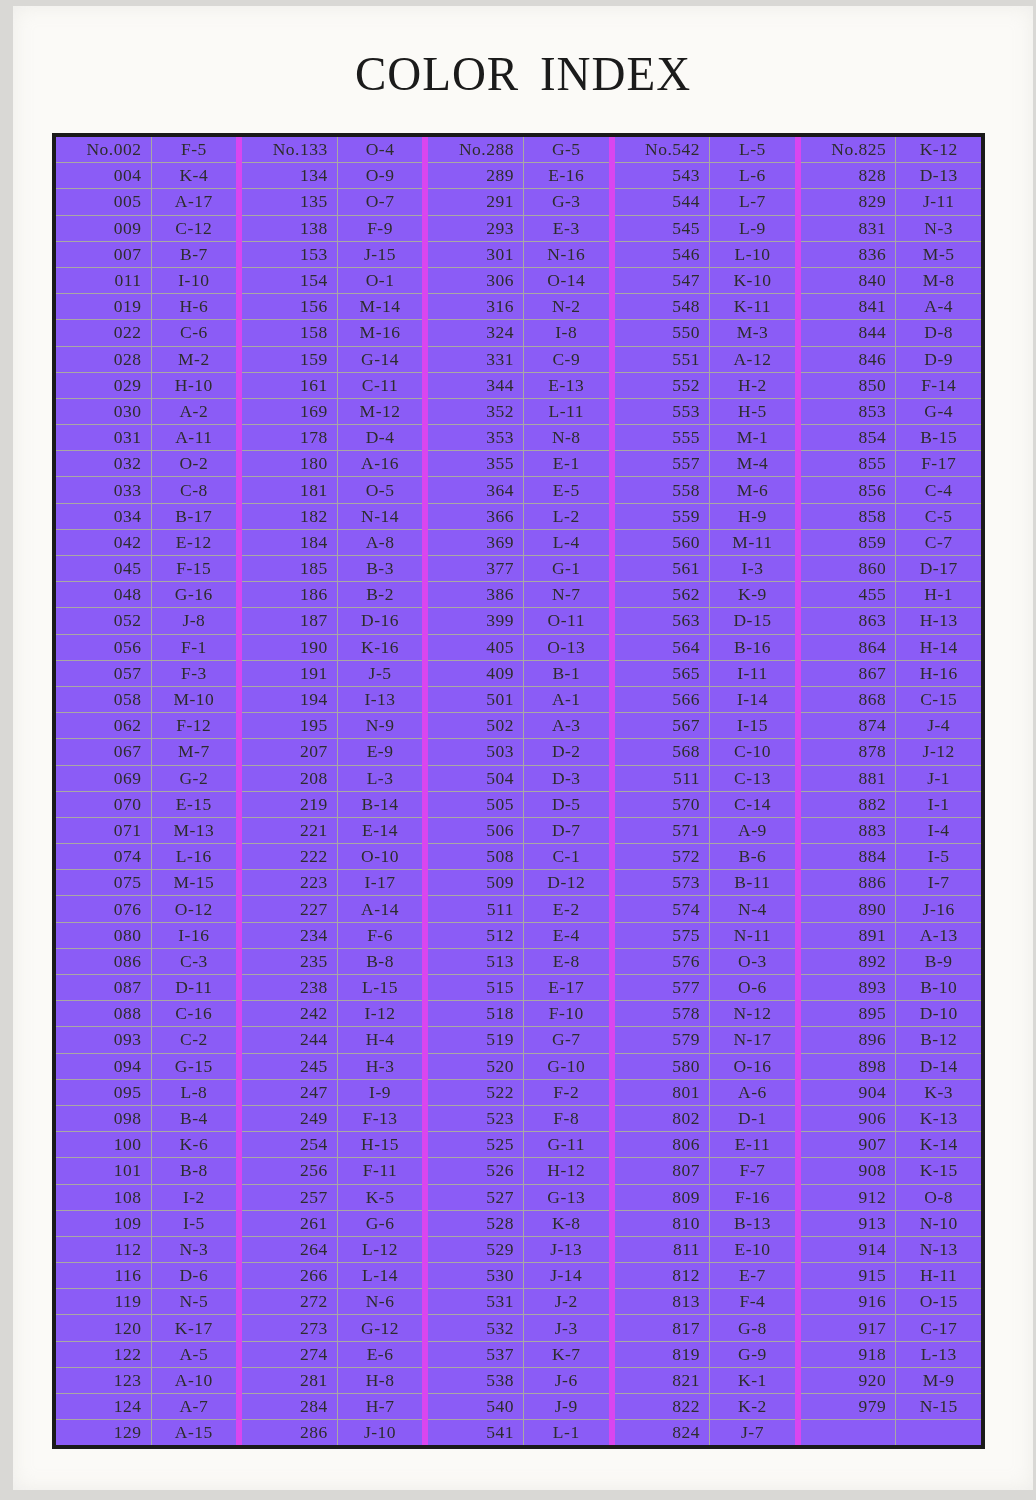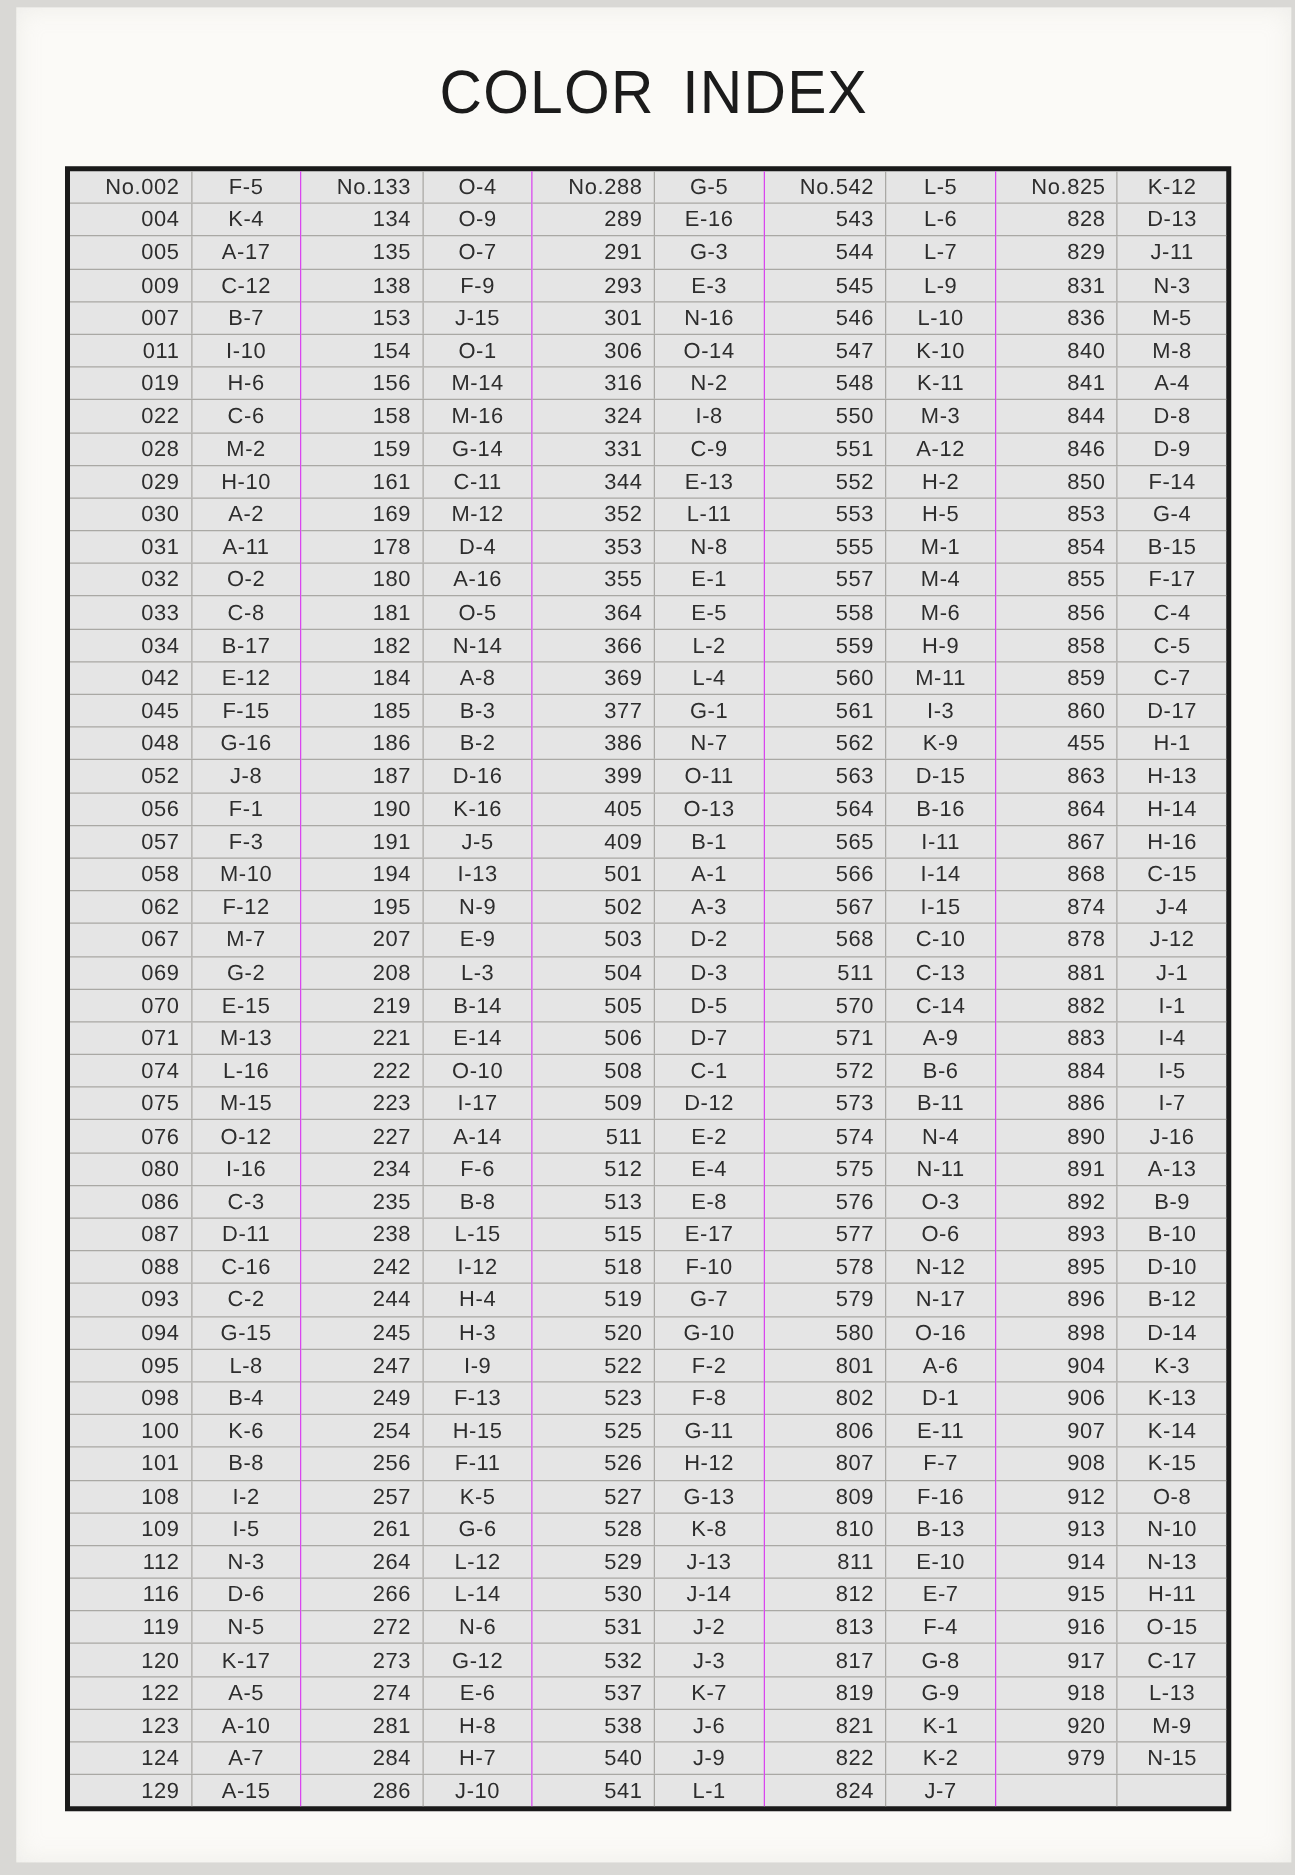--- a/index.html
+++ b/index.html
@@ -15,20 +15,21 @@
     overflow: hidden;
   }
   .page {
     position: absolute;
     left: 13px;
     top: 6px;
     right: 3px;
     bottom: 10px;
     background: #fbfaf7;
     box-shadow: inset 0 0 20px rgba(200,198,192,0.25);
+    font-family: Liberation Serif, serif;
   }
   .page-title {
     position: absolute;
     left: 0;
     top: 40px;
     width: 100%;
     text-align: center;
     font-size: 47px;
     font-weight: 400;
     letter-spacing: 1px;
@@ -37,31 +38,31 @@
     transform: scaleY(1.04);
   }
   .color-table {
     position: absolute;
     left: 39px;
     top: 127px;
     width: 933px;
     height: 1316px;
     display: flex;
     border: 4px solid #1a1a1a;
-    background: #e5e5e5;
+    background: #8b5cf6;
     box-sizing: border-box;
   }
   .group {
     flex: 1 1 0;
     display: flex;
     flex-direction: column;
     min-width: 0;
   }
   .group + .group {
-    border-left: 1px solid #d946ef;
+    border-left: 6px solid #d946ef;
   }
   .row {
     flex: 1 1 0;
     display: flex;
     min-height: 0;
   }
   .row + .row {
     border-top: 1px solid #a9a8a4;
   }
   .cell {

